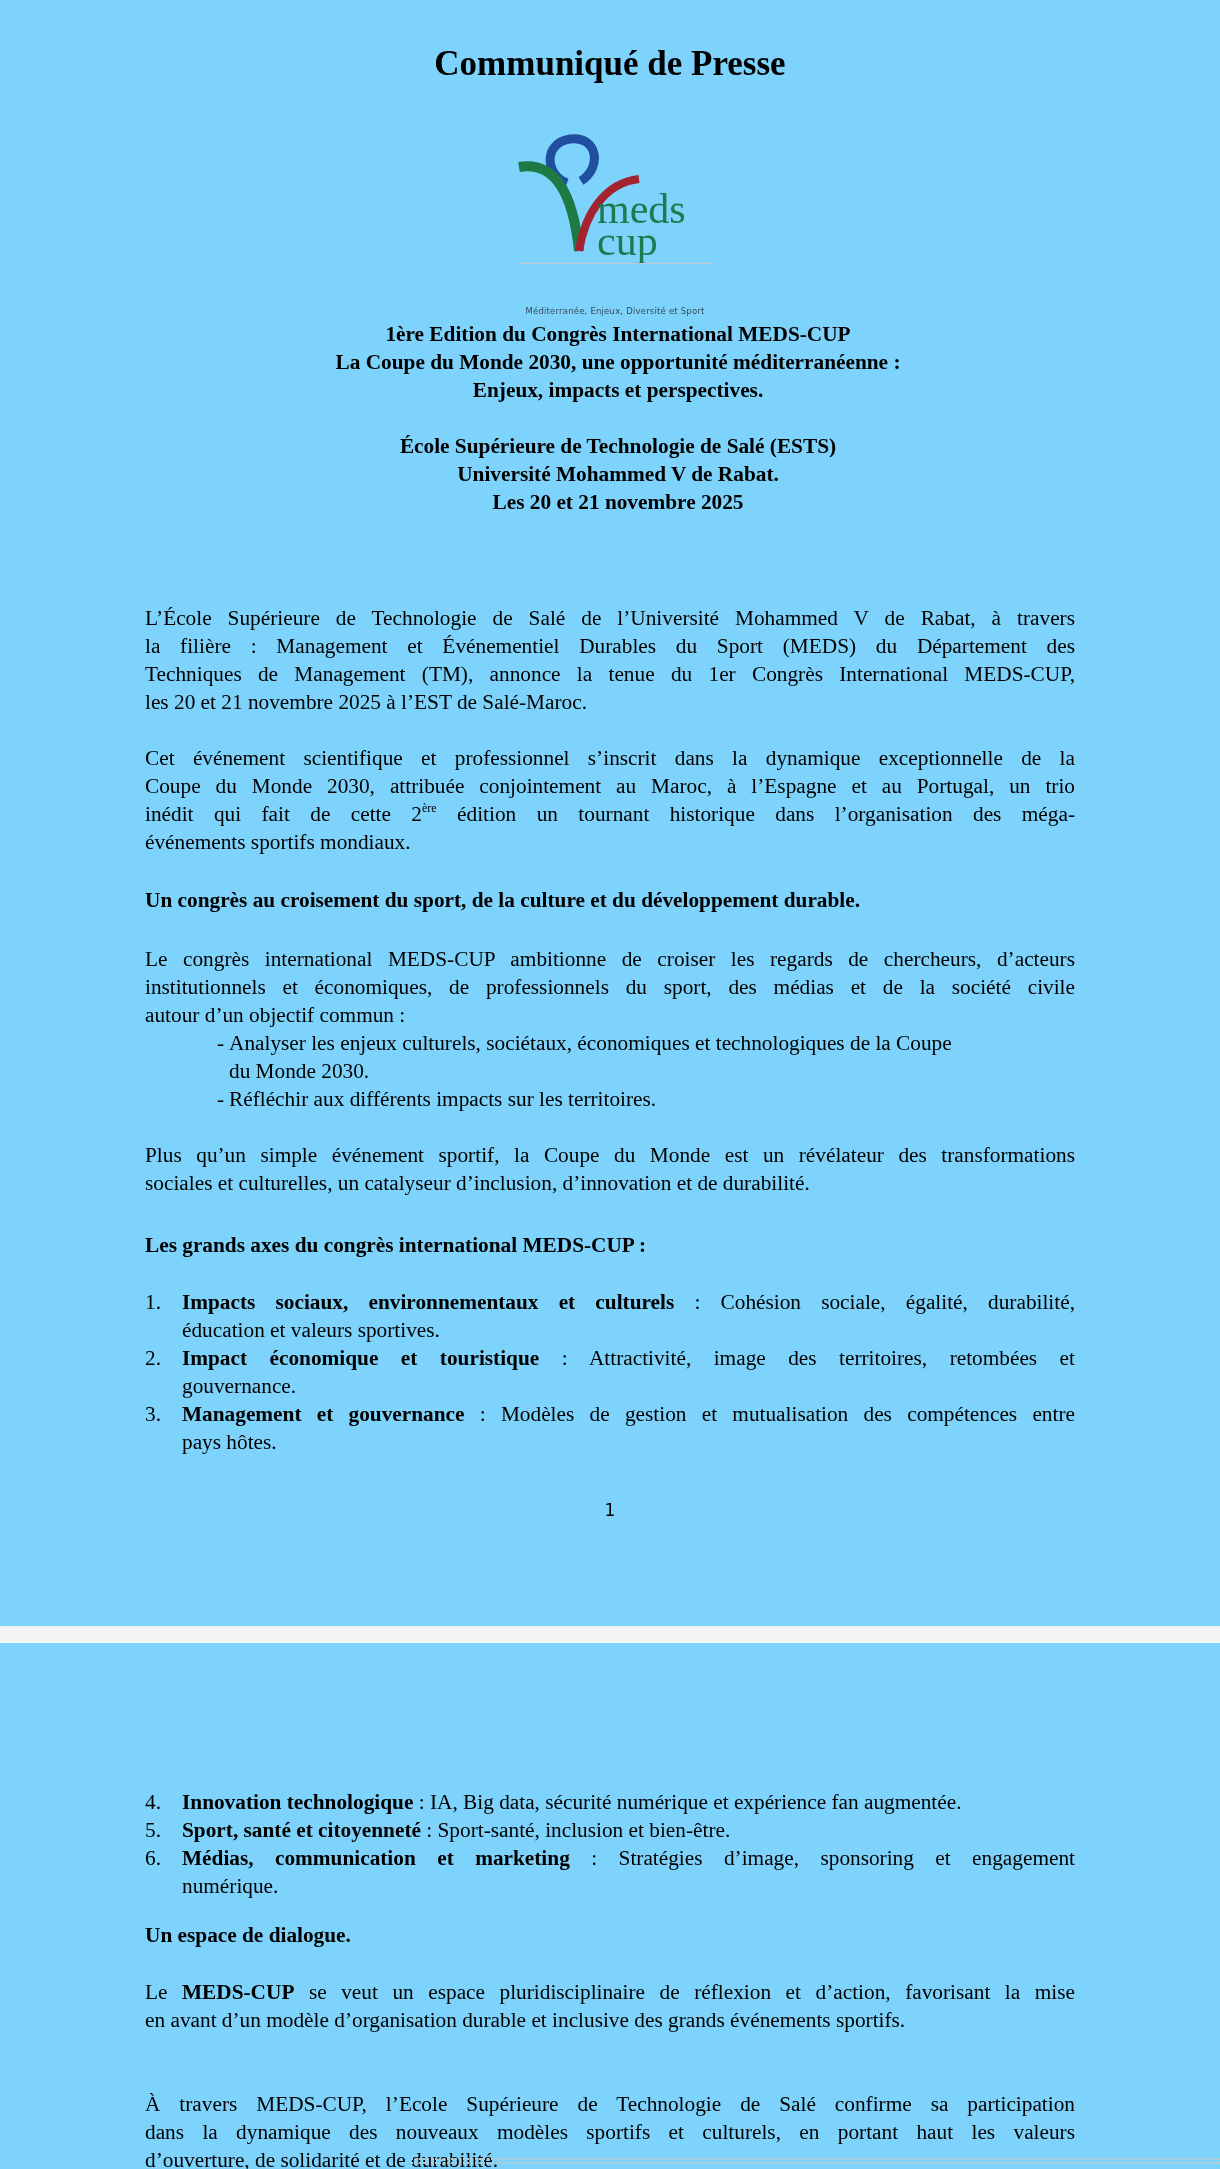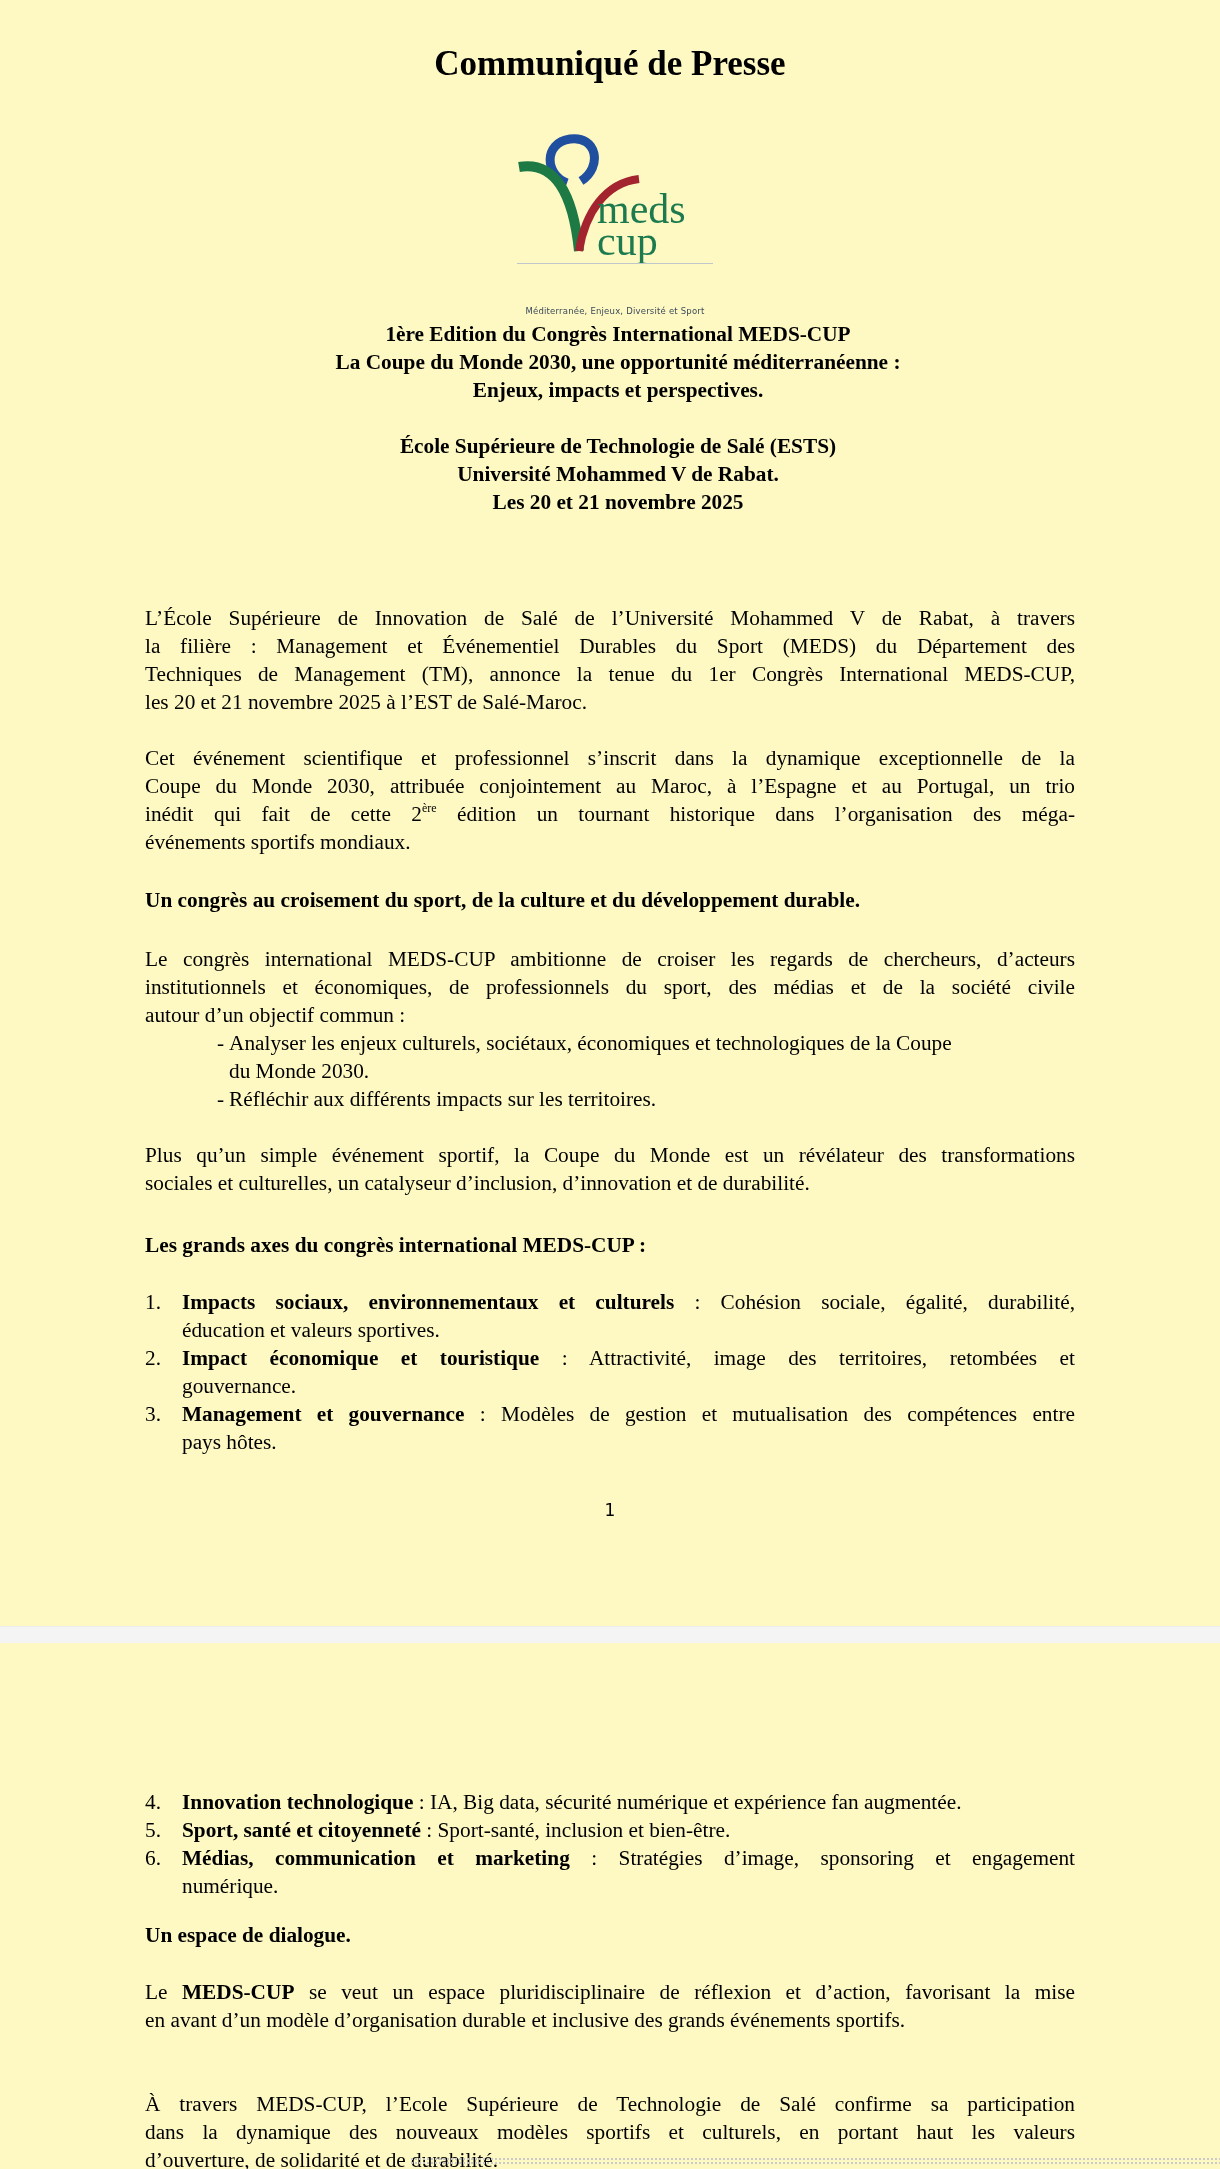--- a/index.html
+++ b/index.html
@@ -1,17 +1,17 @@
 <!DOCTYPE html>
 <html><head>
   <meta charset="utf-8">
   <style>
     html, body { margin: 0; padding: 0; background: #ffffff; }
     body { width: 1220px; height: 2169px; position: relative; overflow: hidden; font-family: "Liberation Serif", serif; color: #000; }
-    .page { position: absolute; left: 0; width: 1220px; background: #fef9c3; }
+    .page { position: absolute; left: 0; width: 1220px; background: #7dd3fc; }
     .page1 { top: 0; height: 1626px; }
     .gap { position: absolute; left: 0; top: 1626px; width: 1220px; height: 16px; background: #f4f4f4; border-top: 1px solid #ececec; border-bottom: 1px solid #ececec; }
     .page2 { top: 1643px; height: 526px; }
 
     .title { position: absolute; top: 44px; left: 0; width: 1220px; text-align: center; font-weight: bold; font-size: 35px; }
     .logo { position: absolute; left: 515px; top: 133px; width: 200px; height: 150px; }
     .logo-tagline { position: absolute; left: 0; top: 136px; width: 200px; text-align: center; font-size: 8.5px; color: #3a4a5a; letter-spacing: 0.2px; font-family: "DejaVu Sans", sans-serif; margin-top: 37px; }
     .logo-rule { position: absolute; left: 2px; top: 130px; width: 196px; height: 1px; background: #bfc6cc; }
 
     .head-block { position: absolute; left: 0; width: 1220px; text-align: center; font-weight: bold; font-size: 21.3px; line-height: 28px; padding-left: 8px; }
@@ -68,21 +68,21 @@
     <div>Enjeux, impacts et perspectives.</div>
   </div>
 
   <div class="head-block hb2">
     <div>École Supérieure de Technologie de Salé (ESTS)</div>
     <div>Université Mohammed V de Rabat.</div>
     <div>Les 20 et 21 novembre 2025</div>
   </div>
 
   <div class="para" style="top:604px;">
-    <span class="ln">L’École Supérieure de Innovation de Salé de l’Université Mohammed V de Rabat, à travers</span>
+    <span class="ln">L’École Supérieure de Technologie de Salé de l’Université Mohammed V de Rabat, à travers</span>
     <span class="ln">la filière : Management et Événementiel Durables du Sport (MEDS) du Département des</span>
     <span class="ln">Techniques de Management (TM), annonce la tenue du 1er Congrès International MEDS-CUP,</span>
     <span class="ln last">les 20 et 21 novembre 2025 à l’EST de Salé-Maroc.</span>
   </div>
 
   <div class="para" style="top:744px;">
     <span class="ln">Cet événement scientifique et professionnel s’inscrit dans la dynamique exceptionnelle de la</span>
     <span class="ln">Coupe du Monde 2030, attribuée conjointement au Maroc, à l’Espagne et au Portugal, un trio</span>
     <span class="ln"><span>inédit qui fait de cette 2</span><sup>ère</sup><span> édition un tournant historique dans l’organisation des méga-</span></span>
     <span class="ln last">événements sportifs mondiaux.</span>

